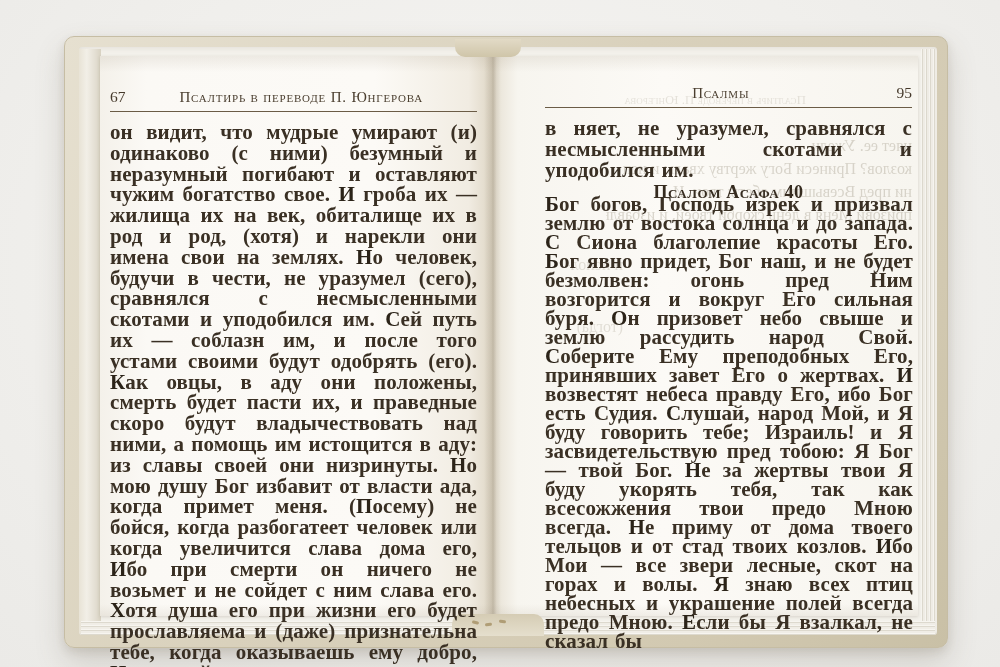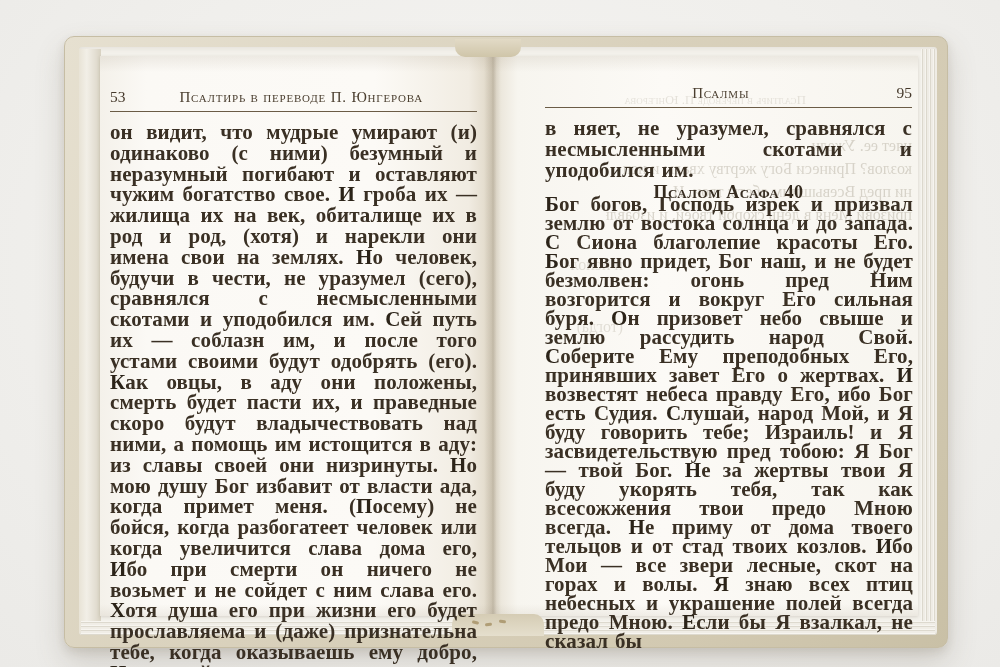--- a/index.html
+++ b/index.html
@@ -111,21 +111,21 @@
 
     <div class="ghost g0">Псалтирь в переводе П. Юнгерова</div>
     <div class="ghost g1">няет ее. Ужели</div>
     <div class="ghost g2">козлов? Принеси Богу жертву хвалы и испол-</div>
     <div class="ghost g3">ни пред Всевышним обеты твои. И</div>
     <div class="ghost g4">призови Меня в день скорби твоей, и избавлю</div>
     <div class="ghost g5">и испол-</div>
     <div class="ghost g6">(тогда)</div>
 
     <div class="hdr hdr-left">
-      <span class="num">53</span>
+      <span class="num">67</span>
       <span class="title">Псалтирь в переводе П. Юнгерова</span>
     </div>
     <div class="body-text lp-body">он видит, что мудрые умирают (и) одинаково (с ними) безумный и неразумный погибают и оставляют чужим богатство свое. <b>И</b> гроба их — жилища их на век, обиталище их в род и род, (хотя) и нарекли они имена свои на землях. <b>Н</b>о человек, будучи в чести, не уразумел (сего), сравнялся с несмысленными скотами и уподобился им. <b>С</b>ей путь их — соблазн им, и после того устами своими будут одобрять (его). <b>К</b>ак овцы, в аду они положены, смерть будет пасти их, и праведные скоро будут владычествовать над ними, а помощь им истощится в аду: из славы своей они низринуты. <b>Н</b>о мою душу Бог избавит от власти ада, когда примет меня. (<b>П</b>осему) не бойся, когда разбогатеет человек или когда увеличится слава дома его, <b>И</b>бо при смерти он ничего не возьмет и не сойдет с ним слава его. <b>Х</b>отя душа его при жизни его будет прославляема и (даже) признательна тебе, когда оказываешь ему добро, <b>Н</b>о он пойдет к роду отцов своих: во век не увидит света. <b>И</b> человек, будучи</div>
 
     <div class="hdr hdr-right">
       <span class="title">Псалмы</span>
       <span class="num">95</span>
     </div>
     <div class="body-text rp-para1">в няет, не уразумел, сравнялся с несмысленными скотами и уподобился им.</div>
     <div class="rp-heading">Псалом Асафа 40</div>

